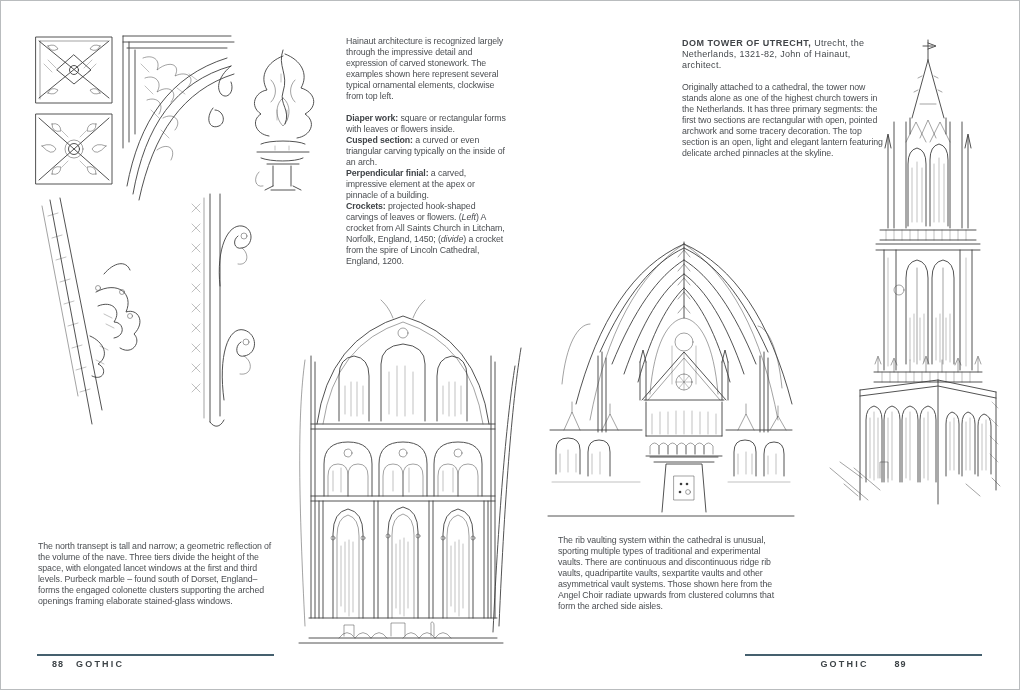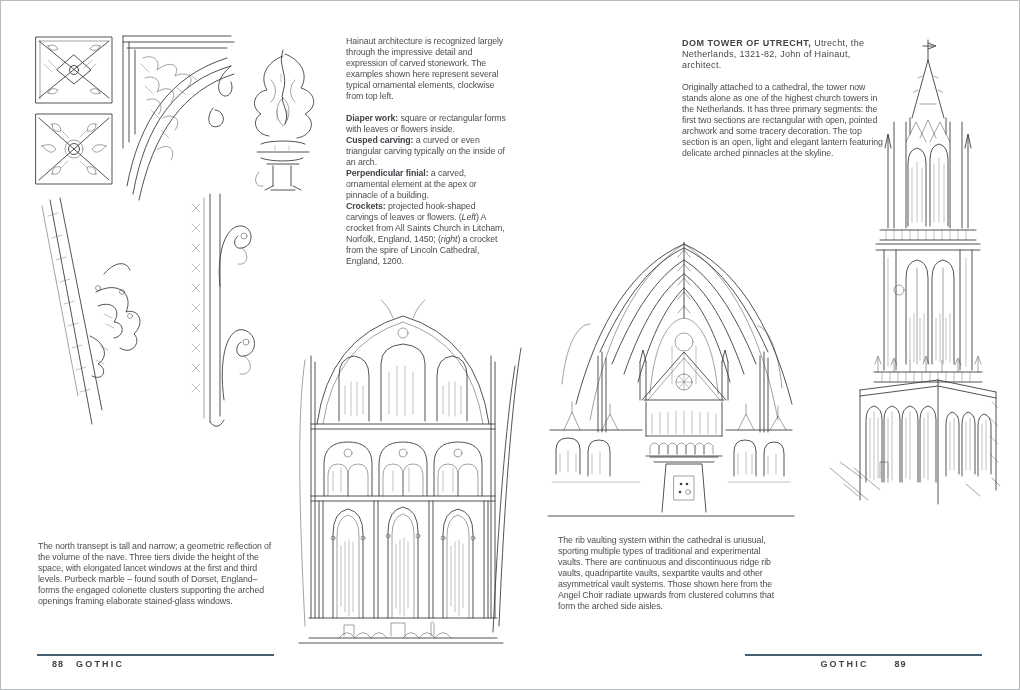--- a/index.html
+++ b/index.html
@@ -97,23 +97,23 @@
   <path class="lt" d="M58,58 C66,64 64,76 54,74"></path>
   <path d="M40,210 C34,166 44,136 60,140 C74,144 74,164 60,166 C52,168 50,156 57,152"></path>
   <circle class="lt" cx="62" cy="152" r="3"></circle>
   <path class="lt" d="M60,166 C70,172 68,186 56,184"></path>
   <path d="M26,232 C30,238 36,238 40,230"></path>
 </svg>
 
 <div class="textcol" style="left:346px;top:36px;width:160px">
   <p>Hainaut architecture is recognized largely through the impressive detail and expression of carved stonework. The examples shown here represent several typical ornamental elements, clockwise from top left.</p>
   <p><b>Diaper work:</b><span> square or rectangular forms with leaves or flowers inside.</span>
-  <br><b>Cusped carving:</b><span> a curved or even triangular carving typically on the inside of an arch.</span>
-  <br><b>Perpendicular finial:</b><span> a carved, ornamental element at the apex or pinnacle of a building.</span>
-  <br><b>Crockets:</b><span> projected hook-shaped carvings of leaves or flowers. (</span><i>Left</i><span>) A crocket from All Saints Church in Litcham, Norfolk, England, 1450; (</span><i>right</i><span>) a crocket from the spire of Lincoln Cathedral, England, 1200.</span></p>
+  <br><b>Cusped section:</b><span> a curved or even triangular carving typically on the inside of an arch.</span>
+  <br><b>Perpendicular finial:</b><span> a carved, impressive element at the apex or pinnacle of a building.</span>
+  <br><b>Crockets:</b><span> projected hook-shaped carvings of leaves or flowers. (</span><i>Left</i><span>) A crocket from All Saints Church in Litcham, Norfolk, England, 1450; (</span><i>divide</i><span>) a crocket from the spire of Lincoln Cathedral, England, 1200.</span></p>
 </div>
 
 <svg class="illu" style="left:281px;top:296px" width="242" height="356" viewBox="0 0 242 356">
   <path d="M18,347 H222"></path>
   <path d="M28,322 H216 M28,342 H216"></path>
   <path class="lt" d="M58,342 Q66,331 74,342 M74,342 Q82,331 90,342 M90,342 Q98,331 106,342 M122,342 Q130,331 138,342 M138,342 Q146,331 154,342 M154,342 Q162,331 170,342"></path>
   <path class="lt" d="M63,340 V329 h10 v11 M110,340 V327 h14 v13 M150,340 v-11 c-1,-4 3,-4 3,0 v11"></path>
   <path d="M38,205 V322 M42,205 V322 M93,205 V322 M97,205 V322 M148,205 V322 M152,205 V322 M203,205 V322 M207,205 V322"></path>
   <path d="M52,322 V238 Q52,216 67,213 Q82,216 82,238 V322"></path>
   <path d="M107,322 V236 Q107,214 122,211 Q137,214 137,236 V322"></path>

